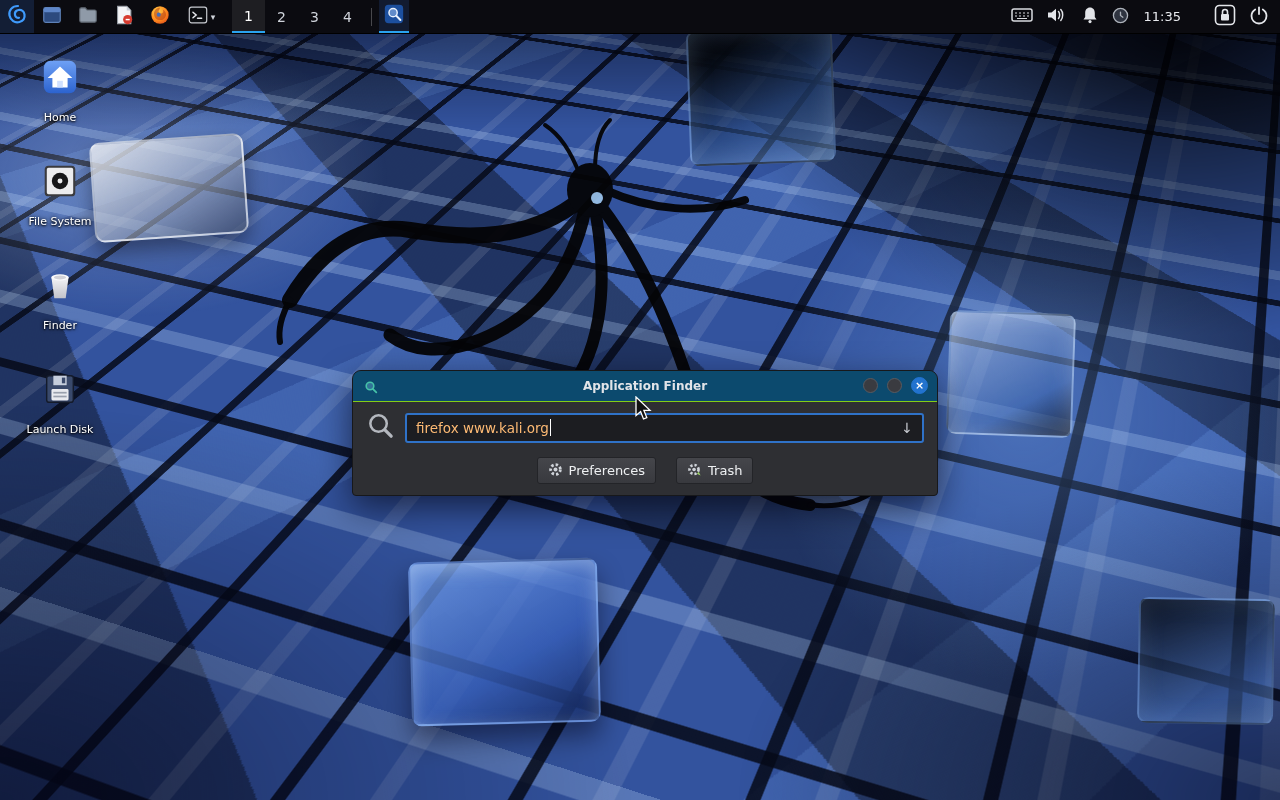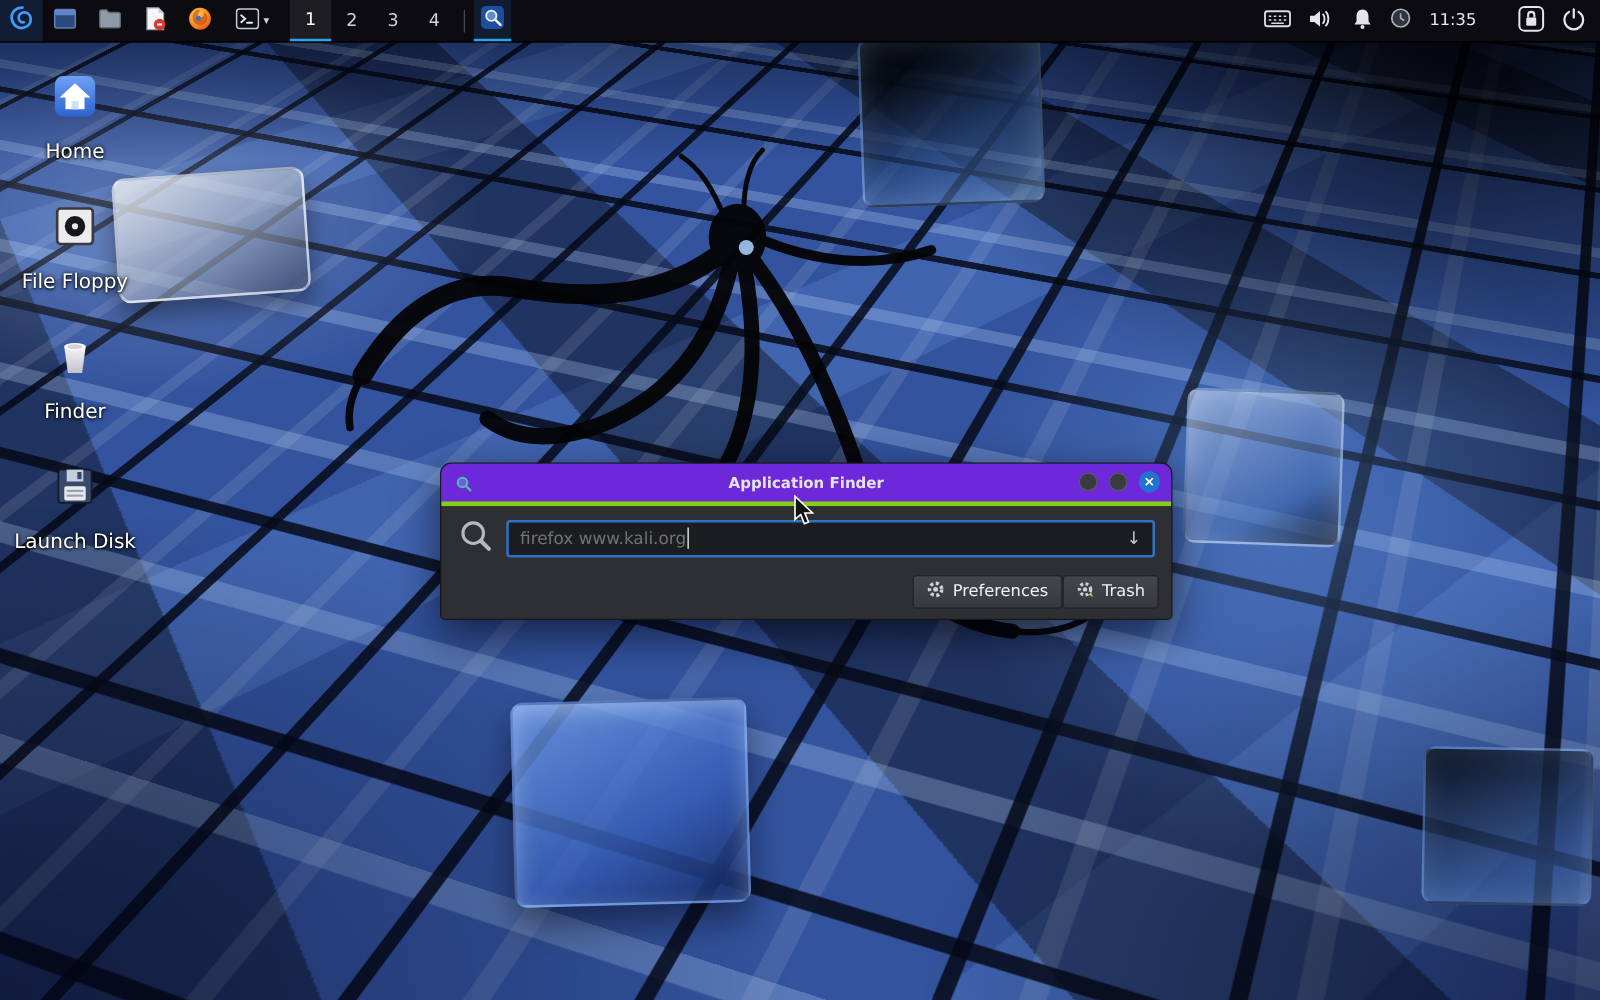--- a/index.html
+++ b/index.html
@@ -64,45 +64,45 @@
   .tray-btn{width:34px;height:33px;display:flex;align-items:center;justify-content:center;}
   .tray-btn.small{width:28px;}
   .clock{color:#e8eaee;font-size:13px;padding:12px 9px;height:33px;display:flex;align-items:center;}
   .lockpad{margin-left:18px;}
   .power{margin-right:4px;}
   .term-caret{color:#cfd3da;font-size:9px;margin-left:2px;}
 
   
   .dicon{position:absolute;left:18px;width:84px;display:flex;flex-direction:column;
     align-items:center;gap:11px;z-index:5;}
-  .dicon .dlabel{color:#fff;font-size:16px;text-shadow:0 1px 2px #000,0 0 4px #000;white-space:nowrap;}
+  .dicon .dlabel{color:#fff;font-size:11px;text-shadow:0 1px 2px #000,0 0 4px #000;white-space:nowrap;}
   .d-home{top:58px;} .d-fs{top:162px;} .d-trash{top:266px;} .d-floppy{top:370px;}
 
   
   .appfinder{position:absolute;left:352px;top:370px;width:586px;height:126px;z-index:40;
     background:#2e2f33;border:1px solid #17181b;border-radius:9px 9px 4px 4px;
     box-shadow:0 12px 34px rgba(0,0,10,0.6);box-sizing:border-box;}
-  .af-titlebar{position:relative;height:30px;background:#6d28d9;border-bottom:4px solid #84cc16;
+  .af-titlebar{position:relative;height:30px;background:#0c4a6e;border-bottom:1px solid #84cc16;
     border-radius:8px 8px 0 0;}
   .af-mini{position:absolute;left:11px;top:8px;}
   .af-title{position:absolute;left:0;right:0;top:8px;text-align:center;color:#e2e4e8;
     font-size:12px;font-weight:bold;}
   .af-wbtns{position:absolute;right:9px;top:6px;display:flex;align-items:center;gap:9px;}
   .wb{width:15px;height:15px;border-radius:50%;background:#3a3b40;border:1px solid #595a60;box-sizing:border-box;}
   .wb.close{width:17px;height:17px;background:#2273cf;border-color:#2273cf;
     display:flex;align-items:center;justify-content:center;}
   .wb.close span{color:#fff;font-size:11px;font-weight:bold;line-height:1;}
   .af-row1{display:flex;align-items:center;gap:10px;padding:9px 13px 0 13px;}
   .af-entry{flex:1;height:30px;background:#1c1d21;border:2px solid #2f72c8;border-radius:3px;
     display:flex;align-items:center;padding:0 9px;box-sizing:border-box;}
-  .af-entry-text{color:#737373;font-size:13.5px;}
+  .af-entry-text{color:#fdba74;font-size:13.5px;}
   .caret{width:1.5px;height:17px;background:#fff;margin-left:1px;animation:blink 1.1s steps(1) infinite;}
   @keyframes blink{50%{opacity:0;}}
   .af-entry-arrow{margin-left:auto;color:#c9ccd2;font-size:14px;}
-  .af-row2{display:flex;justify-content:flex-end;padding:13px 10px 0 10px;}
+  .af-row2{display:flex;justify-content:center;padding:13px 10px 0 10px;gap:20px;}
   .af-btn{display:inline-flex;align-items:center;gap:6px;height:27px;padding:0 10px;
     background:linear-gradient(#45464b,#38393e);border:1px solid #232428;border-radius:3px;
     color:#eef0f2;font-size:13px;}
 
   .cursor{position:absolute;left:634px;top:396px;z-index:100;pointer-events:none;}
 </style>
 </head>
 <body>
 
 <div class="wallpaper">
@@ -150,21 +150,21 @@
 </div>
 
 <div class="dicon d-fs">
   <span>
     <svg width="38" height="38" viewBox="0 0 40 40">
       <rect x="5" y="5" width="30" height="30" rx="3" fill="#ececee" stroke="#3a3a3e" stroke-width="2.2"></rect>
       <circle cx="20" cy="20" r="8.6" fill="#171719"></circle>
       <circle cx="20" cy="20" r="2.6" fill="#ececee"></circle>
     </svg>
   </span>
-  <span class="dlabel">File Floppy</span>
+  <span class="dlabel">File System</span>
 </div>
 
 <div class="dicon d-trash">
   <span>
     <svg width="38" height="38" viewBox="0 0 40 40">
       <defs>
           <linearGradient id="trg" x1="0" y1="0" x2="0" y2="1">
         <stop offset="0" stop-color="#f4f4f7"></stop>
             <stop offset="1" stop-color="#c2c3ca"></stop>
           </linearGradient>

